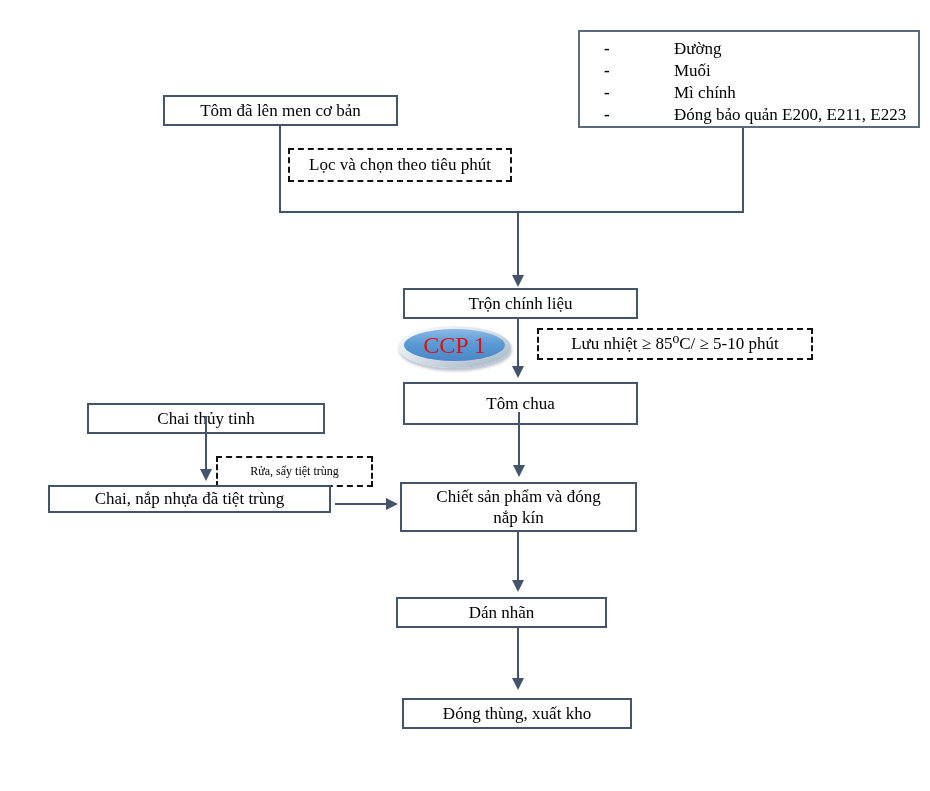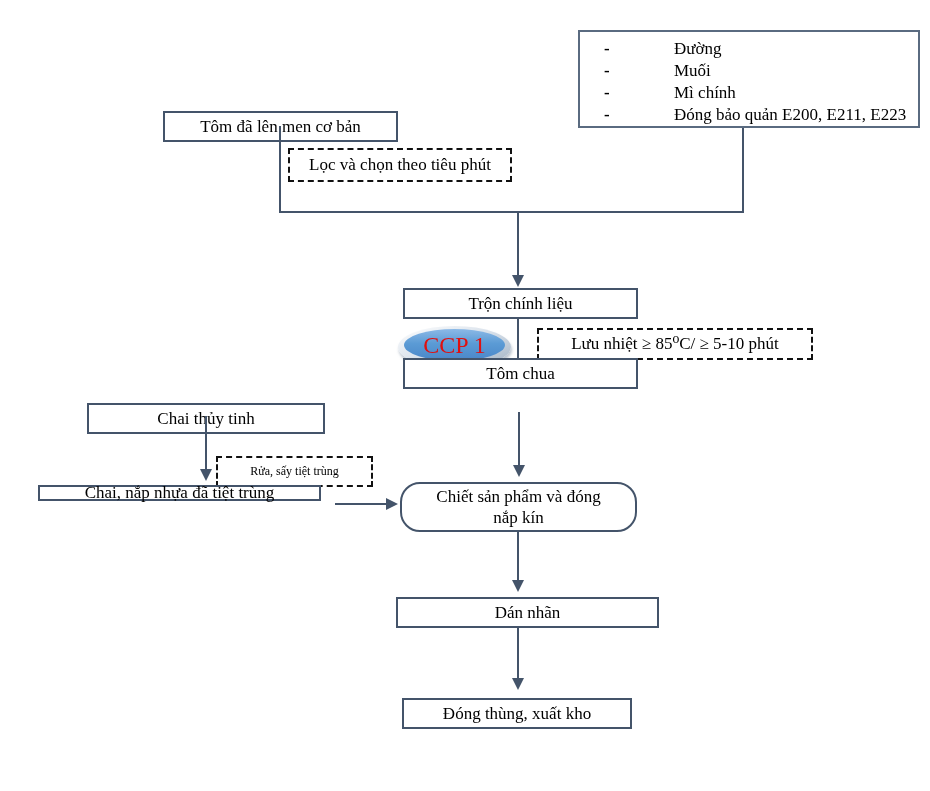--- a/index.html
+++ b/index.html
@@ -63,21 +63,21 @@
   }
   .ccp-inner {
     position: absolute;
     left: 6px; top: 3px; right: 6px; bottom: 7px;
     border-radius: 50%;
     background: linear-gradient(180deg, #8cb9e6 0%, #5b9bd5 45%, #4a86c8 100%);
     display: flex; align-items: center; justify-content: center;
     color: #e01010;
     font-size: 24px;
   }
-  .two-line { padding: 0 20px; border-radius: 20px; }
+  .two-line { padding: 0 20px; }
 </style>
 </head>
 <body>
 
 <div class="canvas">
 
   <div class="list-box" style="left:578px; top:30px; width:342px; height:98px;">
     <div class="list-row">
       <span class="list-bullet">-</span>
       <span class="list-text">Đường</span>
@@ -89,21 +89,21 @@
     <div class="list-row">
       <span class="list-bullet">-</span>
       <span class="list-text">Mì chính</span>
     </div>
     <div class="list-row">
       <span class="list-bullet">-</span>
       <span class="list-text">Đóng bảo quản E200, E211, E223</span>
     </div>
   </div>
 
-  <div class="node" style="left:163px; top:111px; width:235px; height:31px;">Tôm đã lên men cơ bản</div>
+  <div class="node" style="left:163px; top:95px; width:235px; height:31px;">Tôm đã lên men cơ bản</div>
 
   <div class="node dashed" style="left:288px; top:148px; width:224px; height:34px;">Lọc và chọn theo tiêu phút</div>
 
   <div class="line" style="left:279px; top:126px; width:2px; height:87px;"></div>
   <div class="line" style="left:742px; top:128px; width:2px; height:85px;"></div>
   <div class="line" style="left:279px; top:211px; width:465px; height:2px;"></div>
   <div class="line" style="left:517px; top:211px; width:2px; height:65px;"></div>
   <div class="ah-down" style="left:512px; top:275px;"></div>
 
   <div class="node" style="left:403px; top:288px; width:235px; height:31px;">Trộn chính liệu</div>
@@ -112,38 +112,38 @@
     <div class="ccp-inner">
       <span>CCP 1</span>
     </div>
   </div>
 
   <div class="node dashed" style="left:537px; top:328px; width:276px; height:32px;">Lưu nhiệt ≥ 85⁰C/ ≥ 5-10 phút</div>
 
   <div class="line" style="left:517px; top:319px; width:2px; height:48px;"></div>
   <div class="ah-down" style="left:512px; top:366px;"></div>
 
-  <div class="node" style="left:403px; top:358px; width:235px; height:31px;">Tôm chua</div>
+  <div class="node" style="left:403px; top:382px; width:235px; height:43px;">Tôm chua</div>
 
   <div class="node" style="left:87px; top:385px; width:238px; height:31px;margin-top:18px;">Chai thủy tinh</div>
   <div class="line" style="left:205px; top:416px; width:2px; height:54px;"></div>
   <div class="ah-down" style="left:200px; top:469px;"></div>
   <div class="node dashed" style="left:216px; top:456px; width:157px; height:31px; font-size:12px;">Rửa, sấy tiệt trùng</div>
-  <div class="node" style="left:38px; top:485px; width:283px; height:16px;">Chai, nắp nhựa đã tiệt trùng</div>
+  <div class="node" style="left:48px; top:485px; width:283px; height:28px;">Chai, nắp nhựa đã tiệt trùng</div>
   <div class="line" style="left:335px; top:503px; width:52px; height:2px;"></div>
   <div class="ah-right" style="left:386px; top:498px;"></div>
 
   <div class="line" style="left:518px; top:412px; width:2px; height:54px;"></div>
   <div class="ah-down" style="left:513px; top:465px;"></div>
 
   <div class="node two-line" style="left:400px; top:482px; width:237px; height:50px;">Chiết sản phẩm và đóng nắp kín</div>
 
   <div class="line" style="left:517px; top:532px; width:2px; height:49px;"></div>
   <div class="ah-down" style="left:512px; top:580px;"></div>
 
-  <div class="node" style="left:396px; top:597px; width:263px; height:31px;">Dán nhãn</div>
+  <div class="node" style="left:396px; top:597px; width:211px; height:31px;">Dán nhãn</div>
 
   <div class="line" style="left:517px; top:628px; width:2px; height:51px;"></div>
   <div class="ah-down" style="left:512px; top:678px;"></div>
 
   <div class="node" style="left:402px; top:698px; width:230px; height:31px;">Đóng thùng, xuất kho</div>
 
 </div>
 
 </body></html>

